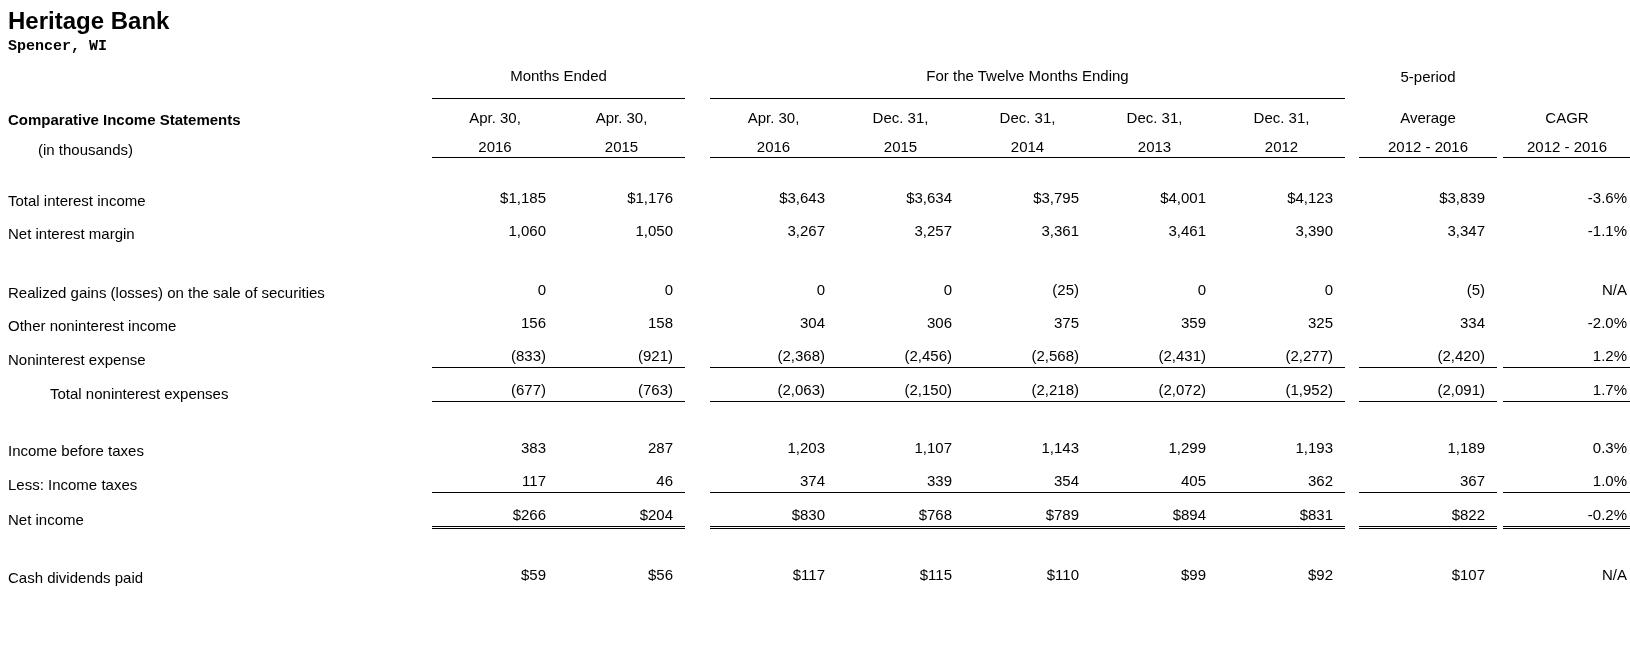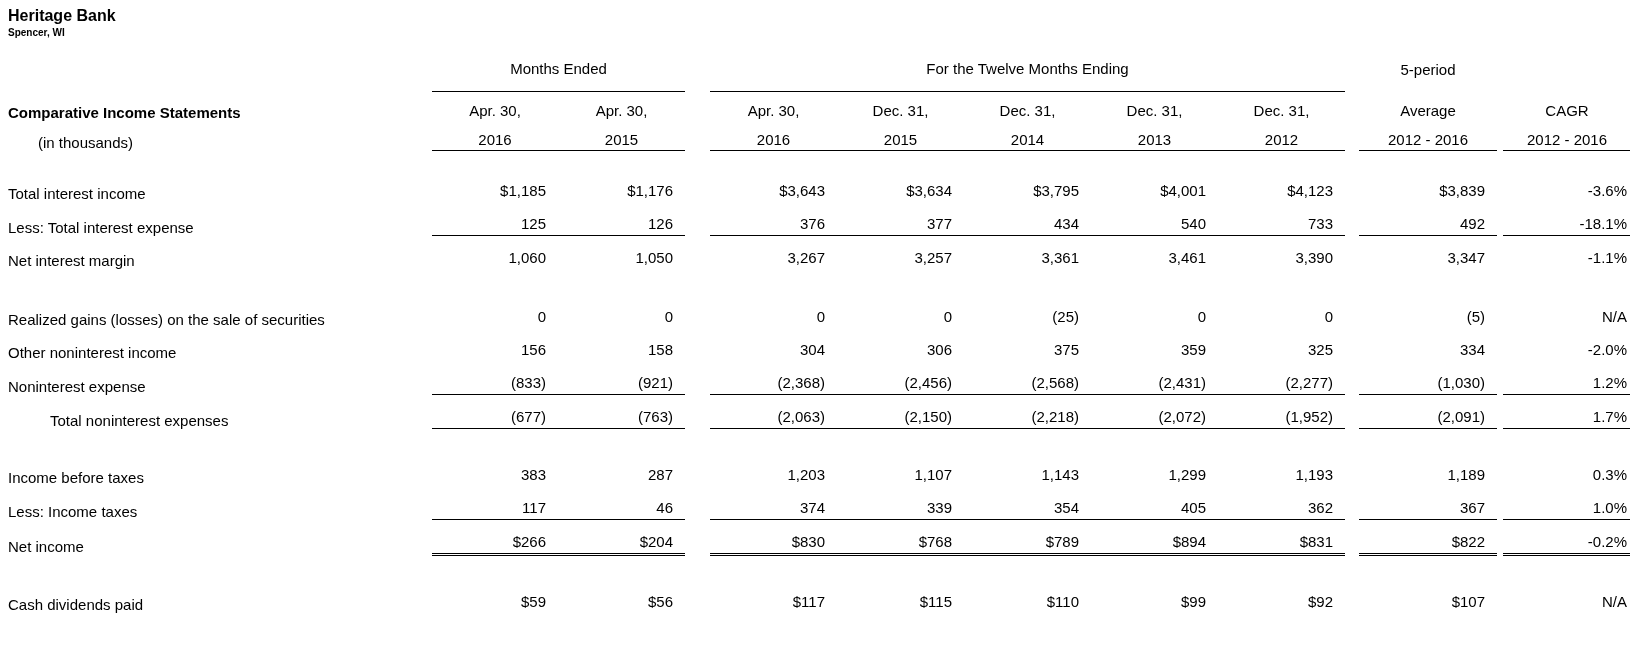--- a/index.html
+++ b/index.html
@@ -11,29 +11,29 @@
     font-size: 15px;
   }
   .page {
     width: 1630px;
     min-height: 669px;
     box-sizing: border-box;
     padding: 6px 0 0 8px;
     overflow: hidden;
   }
   .doc-title {
-    font-size: 16px;
+    font-size: 24px;
     font-weight: bold;
     line-height: 1.25;
   }
   .doc-subtitle {
-    font-size: 10px;
+    font-size: 15px;
     font-weight: bold;
     line-height: 1.4;
-    margin-bottom: 10px;
+    font-family: Liberation Mono, monospace;
   }
   table {
     border-collapse: collapse;
     table-layout: fixed;
     width: 1618px;
   }
   col.w-label { width: 424px; }
   col.w-c1 { width: 126px; }
   col.w-c2 { width: 127px; }
   col.w-g1 { width: 25px; }
@@ -146,35 +146,20 @@
           <td class="val">$3,634</td>
           <td class="val">$3,795</td>
           <td class="val">$4,001</td>
           <td class="val">$4,123</td>
           <td></td>
           <td class="val">$3,839</td>
           <td></td>
           <td class="val last">-3.6%</td>
         </tr>
         <tr>
-          <td class="lbl">Less: Total interest expense</td>
-          <td class="val b">125</td>
-          <td class="val b">126</td>
-          <td></td>
-          <td class="val b">376</td>
-          <td class="val b">377</td>
-          <td class="val b">434</td>
-          <td class="val b">540</td>
-          <td class="val b">733</td>
-          <td></td>
-          <td class="val b">492</td>
-          <td></td>
-          <td class="val b last">-18.1%</td>
-        </tr>
-        <tr>
           <td class="lbl">Net interest margin</td>
           <td class="val">1,060</td>
           <td class="val">1,050</td>
           <td></td>
           <td class="val">3,267</td>
           <td class="val">3,257</td>
           <td class="val">3,361</td>
           <td class="val">3,461</td>
           <td class="val">3,390</td>
           <td></td>
@@ -219,21 +204,21 @@
           <td class="lbl">Noninterest expense</td>
           <td class="val b">(833)</td>
           <td class="val b">(921)</td>
           <td></td>
           <td class="val b">(2,368)</td>
           <td class="val b">(2,456)</td>
           <td class="val b">(2,568)</td>
           <td class="val b">(2,431)</td>
           <td class="val b">(2,277)</td>
           <td></td>
-          <td class="val b">(1,030)</td>
+          <td class="val b">(2,420)</td>
           <td></td>
           <td class="val b last">1.2%</td>
         </tr>
         <tr>
           <td class="lbl ind1">Total noninterest expenses</td>
           <td class="val b">(677)</td>
           <td class="val b">(763)</td>
           <td></td>
           <td class="val b">(2,063)</td>
           <td class="val b">(2,150)</td>

